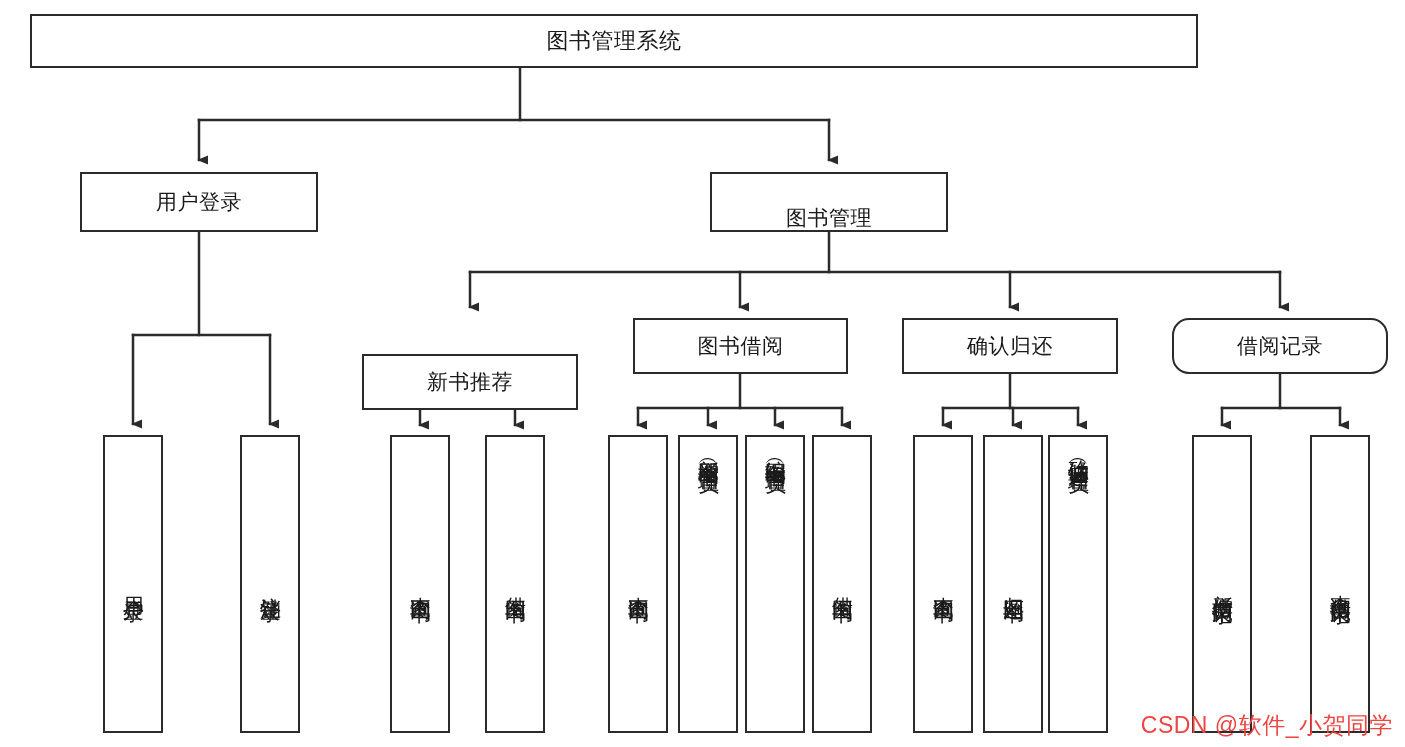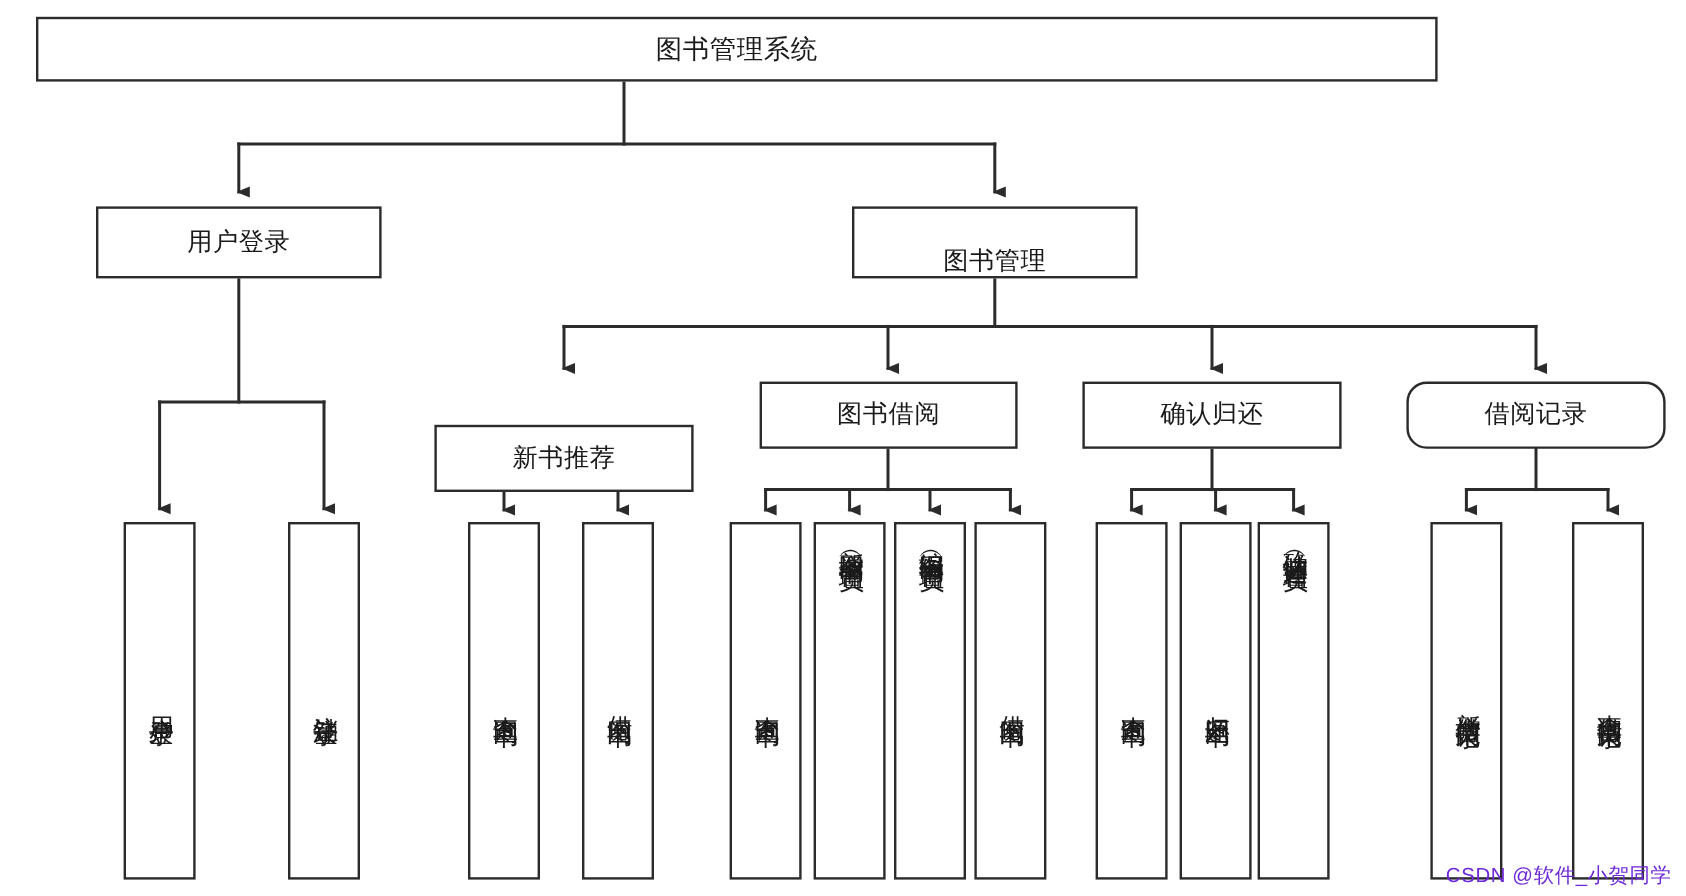--- a/index.html
+++ b/index.html
@@ -55,22 +55,22 @@
     border-width: 2.5px;
   }
   .leaf-box.center-v {
     align-items: center;
     padding-top: 0;
   }
   #watermark {
     position: absolute;
     right: 12px;
     bottom: 6px;
-    font-size: 17px;
-    color: #6d28d9;
+    font-size: 23px;
+    color: #ef4444;
     white-space: nowrap;
     letter-spacing: 0.5px;
   }
 </style>
 </head>
 <body>
 
 <div id="canvas">
 
   <svg id="diagram-svg" viewBox="0 0 1405 747" xmlns="http://www.w3.org/2000/svg">

